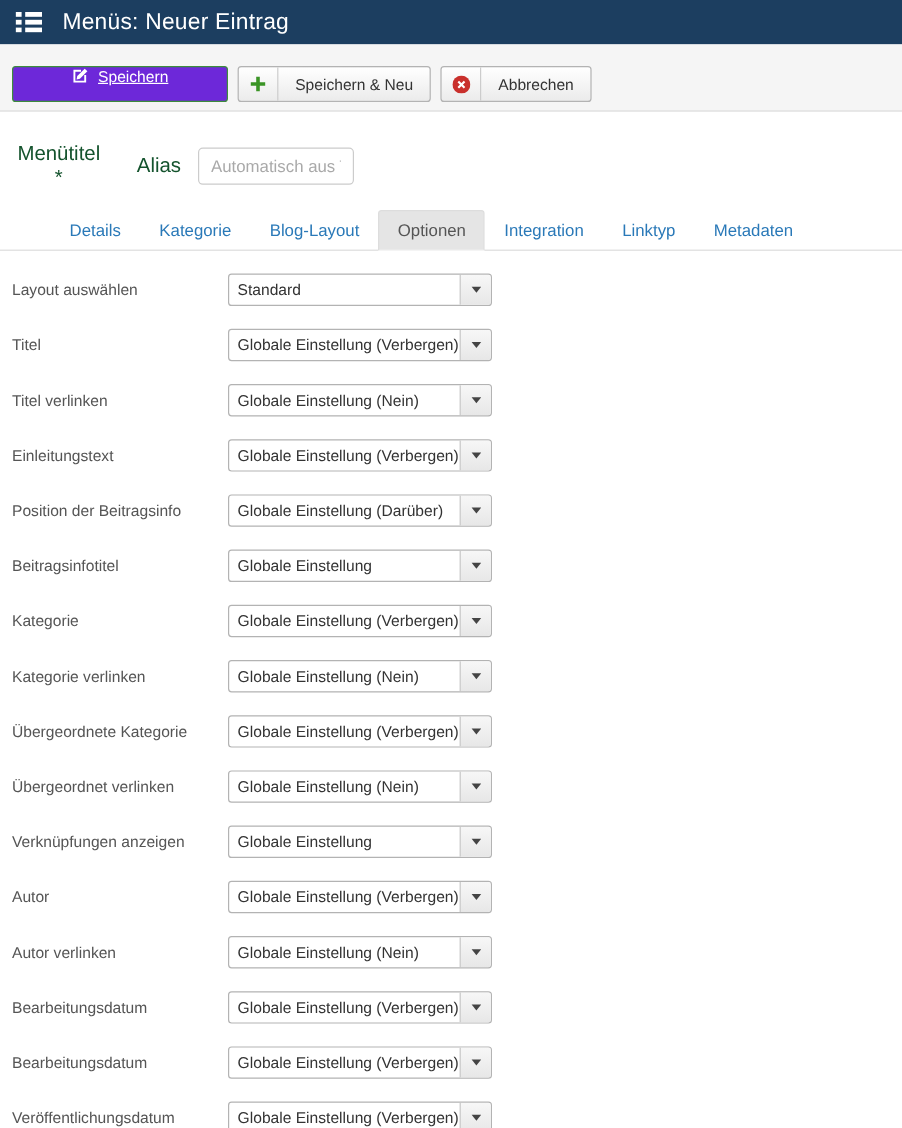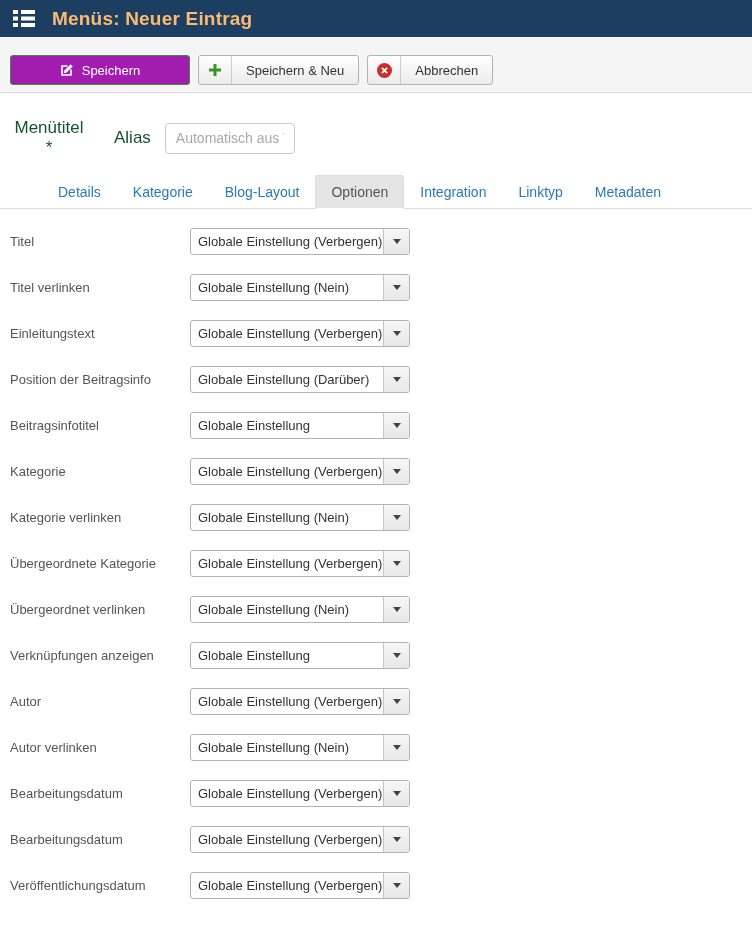--- a/index.html
+++ b/index.html
@@ -3,34 +3,34 @@
 <meta charset="utf-8">
 <style>
   * { margin: 0; padding: 0; box-sizing: border-box; }
   html, body { width: 752px; height: 940px; overflow: hidden; background: #fff;
     font-family: "Liberation Sans", sans-serif; }
 
   
   .app-header { height: 37px; background: #1c3e60; display: flex; align-items: center;
     padding-left: 13px; }
   .app-header .hdr-icon { display: flex; align-items: center; margin-right: 17px; }
-  .app-title { color: #fdba74; font-size: 19px; font-weight: 700; letter-spacing: .2px; }
+  .app-title { color: #ffffff; font-size: 19px; font-weight: 400; letter-spacing: .2px; }
 
   
   .toolbar { background: #f5f5f5; border-bottom: 1px solid #dcdcdc;
     padding: 18px 10px 7px 10px; display: flex; align-items: center; }
   .btn { height: 30px; display: inline-flex; align-items: stretch; overflow: hidden;
     border: 1px solid #b3b3b3; border-radius: 3px; margin-right: 8px;
     background: linear-gradient(#ffffff, #ebebeb); font-size: 13px; color: #333;
     cursor: pointer; white-space: nowrap; }
   .btn .icon-cell { width: 33px; display: flex; align-items: center; justify-content: center;
     border-right: 1px solid #ccc; }
   .btn .label-cell { display: flex; align-items: center; padding: 0 14px; }
-  .btn-success { background: #a21caf; border-color: #3d8b3d; color: #fff;
-    min-width: 180px; display: inline-flex; align-items: center; justify-content: center; }
+  .btn-success { background: #6d28d9; border-color: #3d8b3d; color: #fff;
+    min-width: 180px; display: inline-flex; align-items: flex-start; justify-content: center; text-decoration: underline; }
   .btn-success .icon-cell { border-right: none; width: auto; margin-right: 8px; }
   .btn-success .label-cell { padding: 0; }
 
   
   .title-row { display: flex; align-items: center; padding: 25px 10px 0 10px; }
   .field-label { font-size: 17px; color: #14532d; text-align: center; }
   .menu-title-label { width: 78px; flex-shrink: 0; }
   .menu-title-input { width: 540px; height: 33px; border: 1px solid #ccc; border-radius: 4px;
     padding: 0 11px; font-size: 20px; color: #555; font-family: inherit; outline: none;
     flex-shrink: 0; }
@@ -138,20 +138,29 @@
 
     <div class="tab">Linktyp</div>
 
 
     <div class="tab">Metadaten</div>
 
   </div>
 
 <div class="options">
 
+    <div class="option-row">
+      <div class="option-label">Layout auswählen</div>
+      <div class="select">
+        <div class="select-value">Standard</div>
+        <div class="select-arrow">
+          <span class="caret"></span>
+        </div>
+      </div>
+    </div>
 
     <div class="option-row">
       <div class="option-label">Titel</div>
       <div class="select">
         <div class="select-value">Globale Einstellung (Verbergen)</div>
         <div class="select-arrow">
           <span class="caret"></span>
         </div>
       </div>
     </div>

